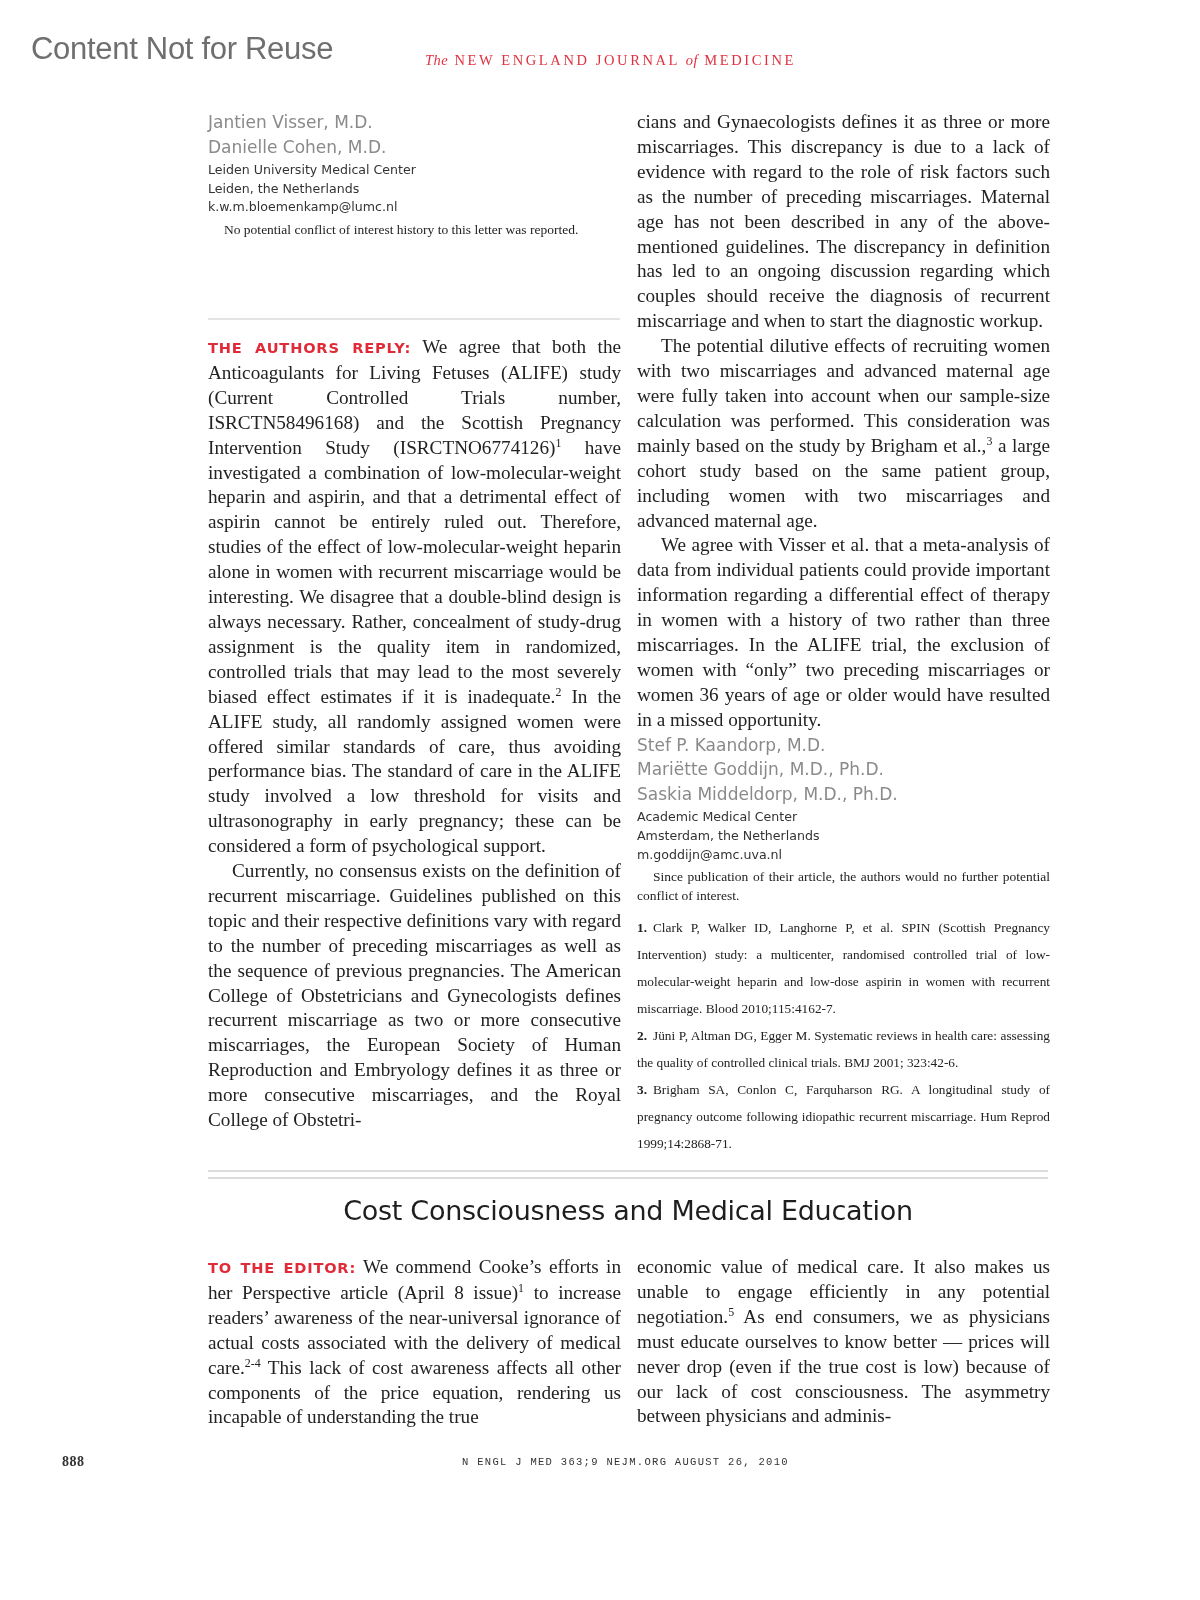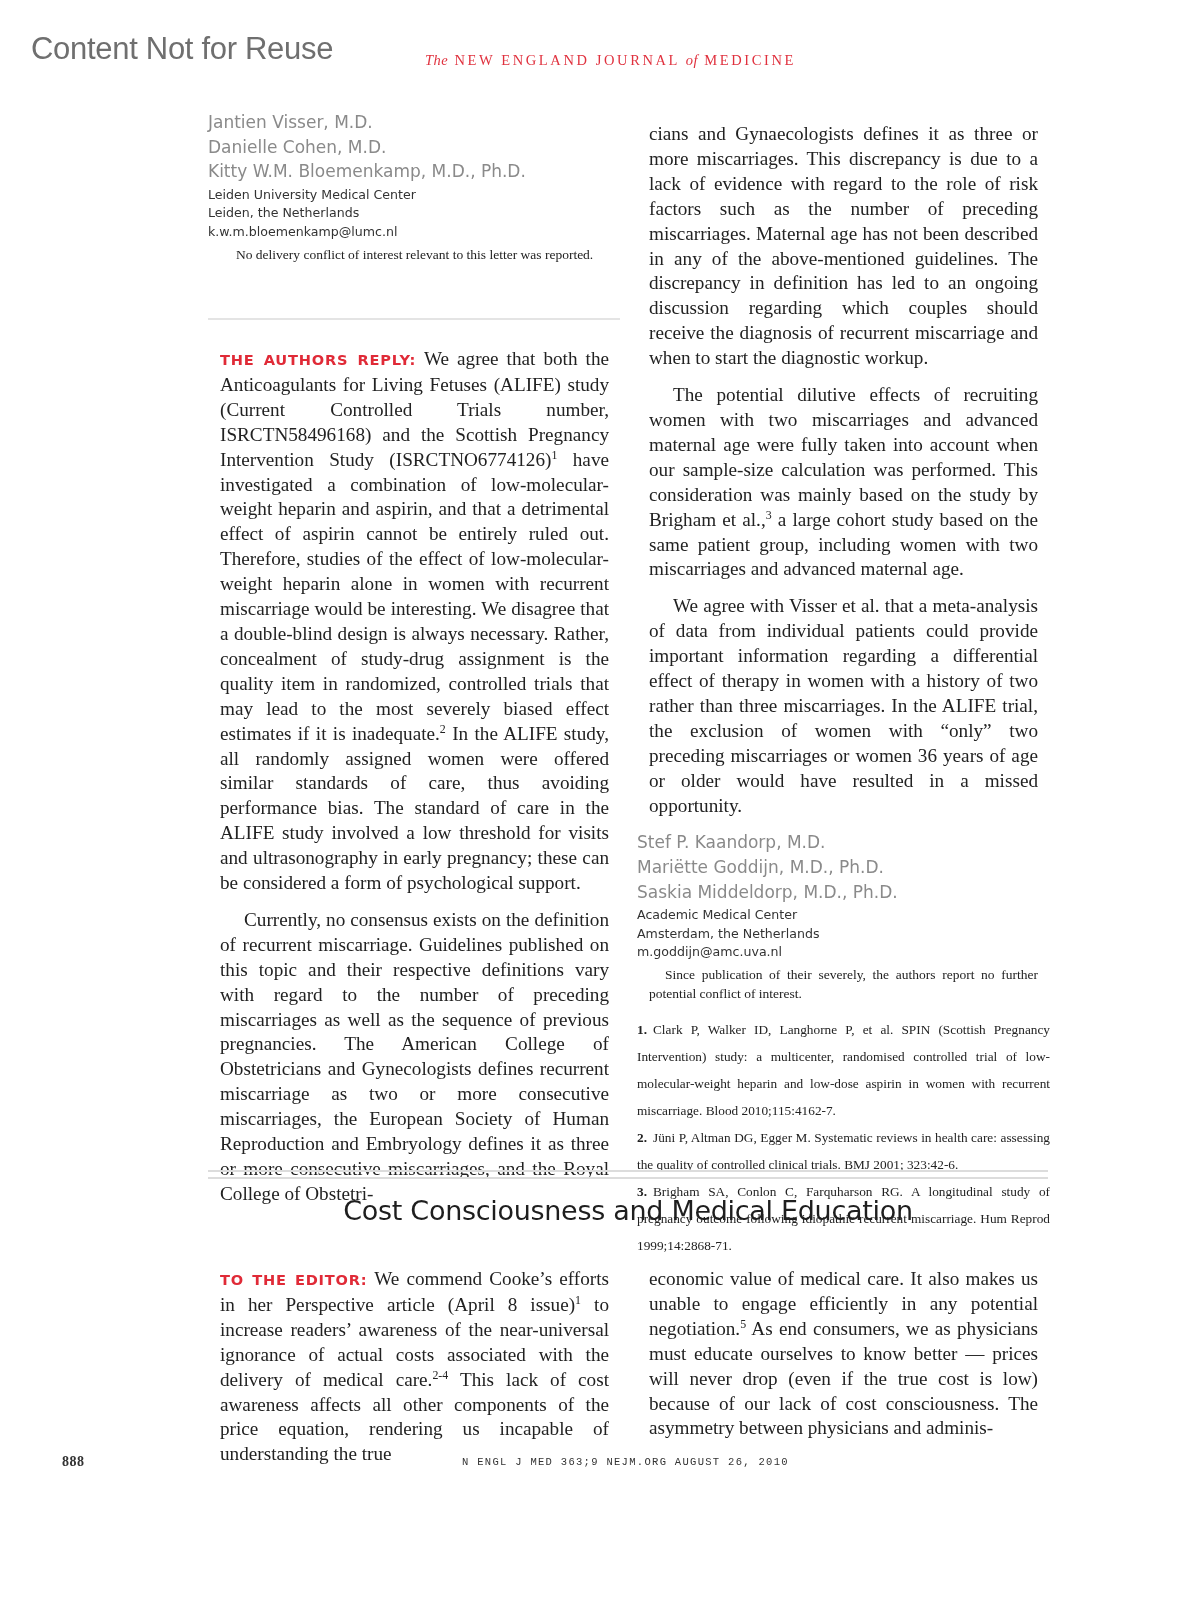--- a/index.html
+++ b/index.html
@@ -4,21 +4,21 @@
 <style>
   html, body { margin: 0; padding: 0; background: #ffffff; }
   body { width: 1200px; height: 1600px; position: relative; overflow: hidden;
          font-family: "Liberation Serif", "DejaVu Serif", serif; color: #222; }
   .watermark { position: absolute; left: 31px; top: 31px; font-family: "Liberation Sans", "DejaVu Sans", sans-serif;
                font-size: 31px; color: #6f6f6f; letter-spacing: -0.3px; }
   .masthead { position: absolute; left: 425px; top: 52px; width: 420px; font-size: 14.5px; color: #e0313e;
               letter-spacing: 2.6px; white-space: nowrap; }
   .masthead .it { font-style: italic; letter-spacing: 0.5px; }
   .col { position: absolute; width: 413px; font-size: 19.2px; line-height: 24.9px; text-align: justify; }
-  .col p { margin: 12px; }
+  .col p { margin: 0; }
   .col p.indent { text-indent: 24px; }
   #col-left-top { left: 208px; top: 110px; }
   #col-right-top { left: 637px; top: 110px; }
   .sig { font-family: "DejaVu Sans", "Liberation Sans", sans-serif; color: #8a8a8a; font-size: 17px; line-height: 24.6px; text-align: left; }
   .affil { font-family: "DejaVu Sans", "Liberation Sans", sans-serif; font-size: 12.6px; line-height: 18.6px; color: #333; text-align: left; margin-top: 2px; }
   .coi { font-size: 13.5px; line-height: 18.8px; text-indent: 16px; margin-top: 4px !important; }
   .rule { position: absolute; left: 208px; width: 412px; height: 0; border-top: 2px solid #e4e4e4; }
   .label { font-family: "DejaVu Sans", "Liberation Sans", sans-serif; font-weight: bold; color: #e02a37;
            font-size: 14.6px; letter-spacing: 0.8px; }
   .refs { font-size: 13.3px; line-height: 27px; margin-top: 8px; }
@@ -44,28 +44,27 @@
   <span class="it">The</span>
   <span>NEW ENGLAND JOURNAL</span>
   <span class="it">of</span>
   <span>MEDICINE</span>
 </div>
 
 <div class="col" id="col-left-top">
   <div class="sig">
     <div>Jantien Visser, M.D.</div>
     <div>Danielle Cohen, M.D.</div>
-    <div>Kitty W.M. Bloemenkamp, M.D., Ph.D.</div>
   </div>
   <div class="affil">
     <div>Leiden University Medical Center</div>
     <div>Leiden, the Netherlands</div>
     <div>k.w.m.bloemenkamp@lumc.nl</div>
   </div>
-  <p class="coi">No delivery conflict of interest relevant to this letter was reported.</p>
+  <p class="coi">No potential conflict of interest history to this letter was reported.</p>
 </div>
 
 <div class="rule" style="top: 318px;"></div>
 
 <div class="col" id="col-left-reply" style="left:208px; top:335px;">
   <p><span class="label">THE AUTHORS REPLY:</span><span> We agree that both the Anticoagulants for Living Fetuses (ALIFE) study (Current Controlled Trials number, ISRCTN58496168) and the Scottish Pregnancy Intervention Study (ISRCTNO6774126)</span><sup>1</sup><span> have investigated a combination of low-molecular-weight heparin and aspirin, and that a detrimental effect of aspirin cannot be entirely ruled out. Therefore, studies of the effect of low-molecular-weight heparin alone in women with recurrent miscarriage would be interesting. We disagree that a double-blind design is always necessary. Rather, concealment of study-drug assignment is the quality item in randomized, controlled trials that may lead to the most severely biased effect estimates if it is inadequate.</span><sup>2</sup><span> In the ALIFE study, all randomly assigned women were offered similar standards of care, thus avoiding performance bias. The standard of care in the ALIFE study involved a low threshold for visits and ultrasonography in early pregnancy; these can be considered a form of psychological support.</span></p>
   <p class="indent">Currently, no consensus exists on the definition of recurrent miscarriage. Guidelines published on this topic and their respective definitions vary with regard to the number of preceding miscarriages as well as the sequence of previous pregnancies. The American College of Obstetricians and Gynecologists defines recurrent miscarriage as two or more consecutive miscarriages, the European Society of Human Reproduction and Embryology defines it as three or more consecutive miscarriages, and the Royal College of Obstetri-</p>
 </div>
 
 <div class="col" id="col-right-top">
@@ -75,21 +74,21 @@
   <div class="sig">
     <div>Stef P. Kaandorp, M.D.</div>
     <div>Mariëtte Goddijn, M.D., Ph.D.</div>
     <div>Saskia Middeldorp, M.D., Ph.D.</div>
   </div>
   <div class="affil">
     <div>Academic Medical Center</div>
     <div>Amsterdam, the Netherlands</div>
     <div>m.goddijn@amc.uva.nl</div>
   </div>
-  <p class="coi">Since publication of their severely, the authors report no further potential conflict of interest.</p>
+  <p class="coi">Since publication of their article, the authors would no further potential conflict of interest.</p>
   <div class="refs">
     <p class="ref"><span class="num">1.</span><span>Clark P, Walker ID, Langhorne P, et al. SPIN (Scottish Pregnancy Intervention) study: a multicenter, randomised controlled trial of low-molecular-weight heparin and low-dose aspirin in women with recurrent miscarriage. Blood 2010;115:4162-7.</span></p>
     <p class="ref"><span class="num">2.</span><span>Jüni P, Altman DG, Egger M. Systematic reviews in health care: assessing the quality of controlled clinical trials. BMJ 2001; 323:42-6.</span></p>
     <p class="ref"><span class="num">3.</span><span>Brigham SA, Conlon C, Farquharson RG. A longitudinal study of pregnancy outcome following idiopathic recurrent miscarriage. Hum Reprod 1999;14:2868-71.</span></p>
   </div>
 </div>
 
 <div class="double-rule"></div>
 
 <div class="article-title">Cost Consciousness and Medical Education</div>

